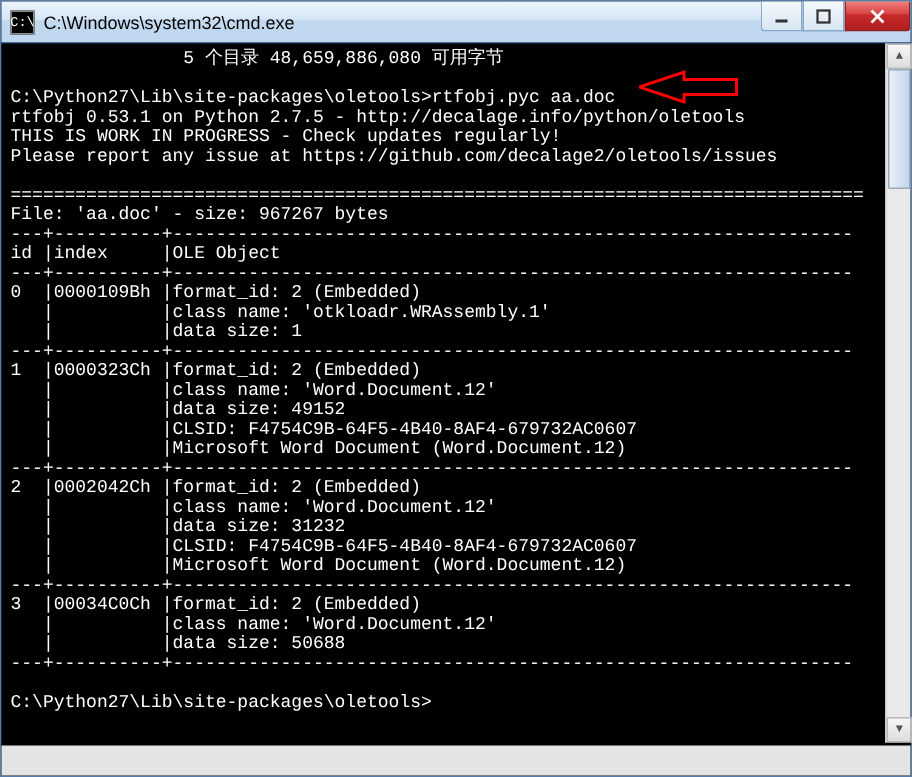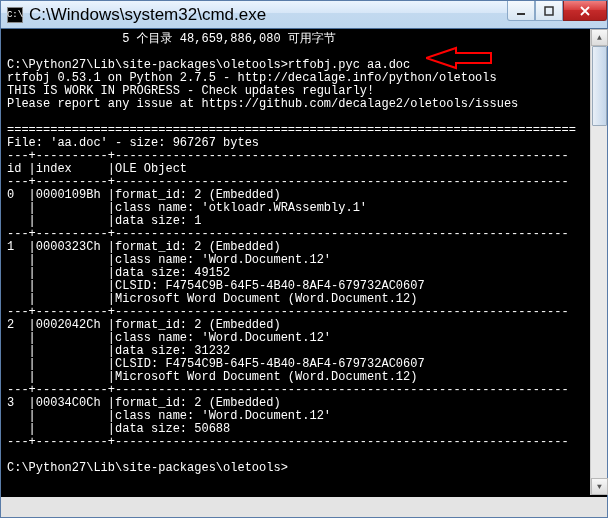--- a/index.html
+++ b/index.html
@@ -36,21 +36,21 @@
     align-items: center;
     justify-content: center;
     color: #fff;
     font-size: 9px;
     border: 1px solid #888;
   }
   .titlebar-text {
     margin-left: 6px;
     color: #000;
     font-family: "Segoe UI", Tahoma, sans-serif;
-    font-size: 17px;
+    font-size: 12px;
   }
   .win-controls {
     position: absolute;
     right: 0;
     top: 0;
     display: flex;
     height: 20px;
   }
   .win-btn {
     width: 28px;

